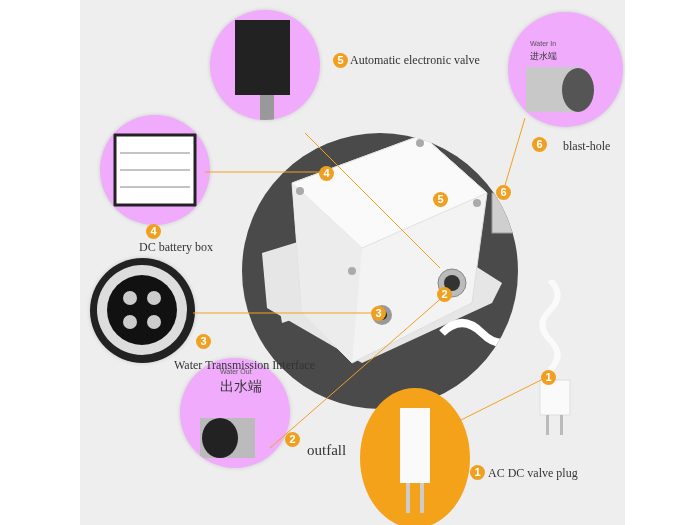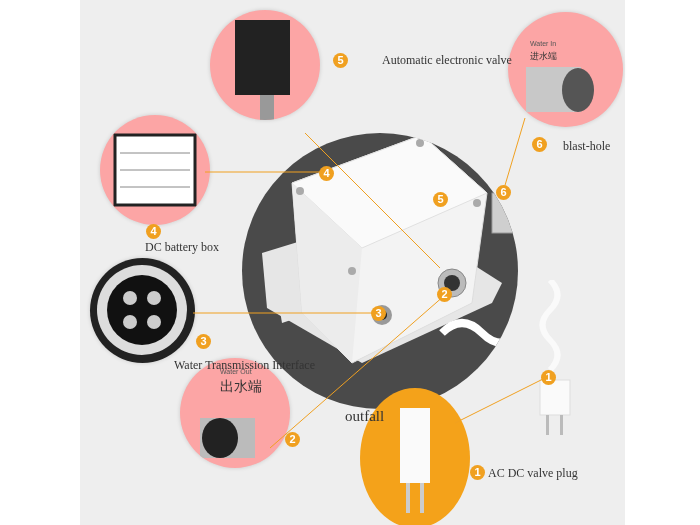--- a/index.html
+++ b/index.html
@@ -1,20 +1,20 @@
 <!DOCTYPE html>
 <html><head>
 <meta charset="utf-8">
 <style>
   html,body{margin:0;padding:0;}
   body{width:700px;height:525px;background:#ffffff;position:relative;overflow:hidden;font-family:"Liberation Serif","DejaVu Serif",serif;}
   .panel{position:absolute;left:80px;top:0;width:545px;height:525px;background:#eeeeee;}
   .circle{position:absolute;border-radius:50%;overflow:hidden;}
   .big-circle{left:242px;top:133px;width:276px;height:276px;background:#4a4a4a;}
-  .thumb{background:#fca5a5;box-shadow:0 0 4px rgba(0,0,0,.15);}
+  .thumb{background:#f0abfc;box-shadow:0 0 4px rgba(0,0,0,.15);}
   .badge{position:absolute;width:15px;height:15px;border-radius:50%;background:#f0a020;color:#fff;font-family:"Liberation Sans","DejaVu Sans",sans-serif;font-weight:bold;font-size:11px;line-height:15px;text-align:center;}
   .label{position:absolute;color:#333;font-size:12px;white-space:nowrap;}
   .label.big{font-size:15px;}
   svg.lines{position:absolute;left:0;top:0;}
   .orange-disc{position:absolute;left:360px;top:388px;width:110px;height:140px;border-radius:50%;background:#f4a21a;}
 </style>
 </head>
 <body>
 
 <div class="panel"></div>
@@ -105,28 +105,28 @@
 </svg>
 
 <div class="badge" style="left:319px;top:166px;">4</div>
 <div class="badge" style="left:433px;top:192px;">5</div>
 <div class="badge" style="left:496px;top:185px;">6</div>
 <div class="badge" style="left:437px;top:287px;">2</div>
 <div class="badge" style="left:371px;top:306px;">3</div>
 <div class="badge" style="left:541px;top:370px;">1</div>
 
 <div class="badge" style="left:333px;top:53px;">5</div>
-<div class="label" style="left:350px;top:53px;margin-left:32px;">Automatic electronic valve</div>
+<div class="label" style="left:350px;top:53px;">Automatic electronic valve</div>
 
 <div class="badge" style="left:532px;top:137px;">6</div>
 <div class="label" style="left:555px;top:139px;padding-left:8px;">blast-hole</div>
 
 <div class="badge" style="left:146px;top:224px;">4</div>
-<div class="label" style="left:145px;top:240px;">DC battery box</div>
+<div class="label" style="left:139px;top:240px;">DC battery box</div>
 
 <div class="badge" style="left:196px;top:334px;">3</div>
 <div class="label" style="left:174px;top:358px;">Water Transmission Interface</div>
 
 <div class="badge" style="left:285px;top:432px;">2</div>
-<div class="label big" style="left:307px;top:408px;margin-left:38px;">outfall</div>
+<div class="label big" style="left:307px;top:442px;">outfall</div>
 
 <div class="badge" style="left:470px;top:465px;">1</div>
 <div class="label" style="left:488px;top:466px;">AC DC valve plug</div>
 
 </body></html>

